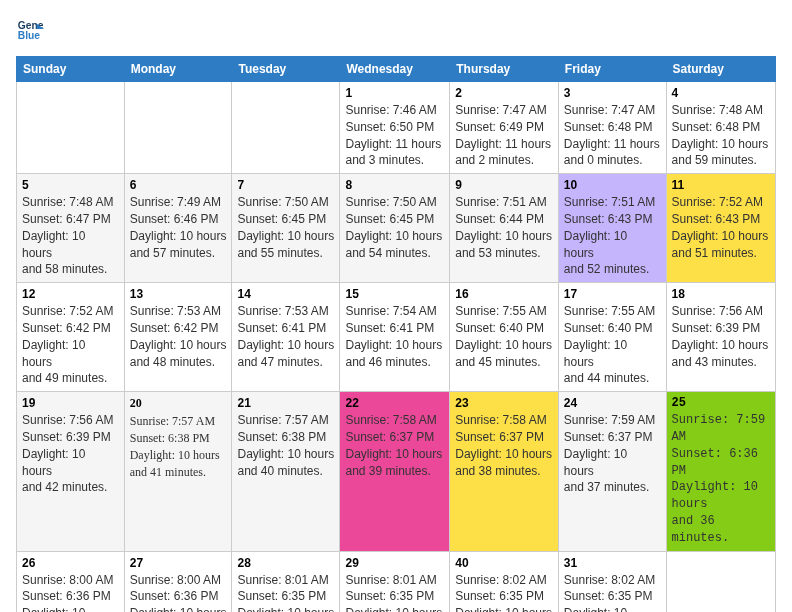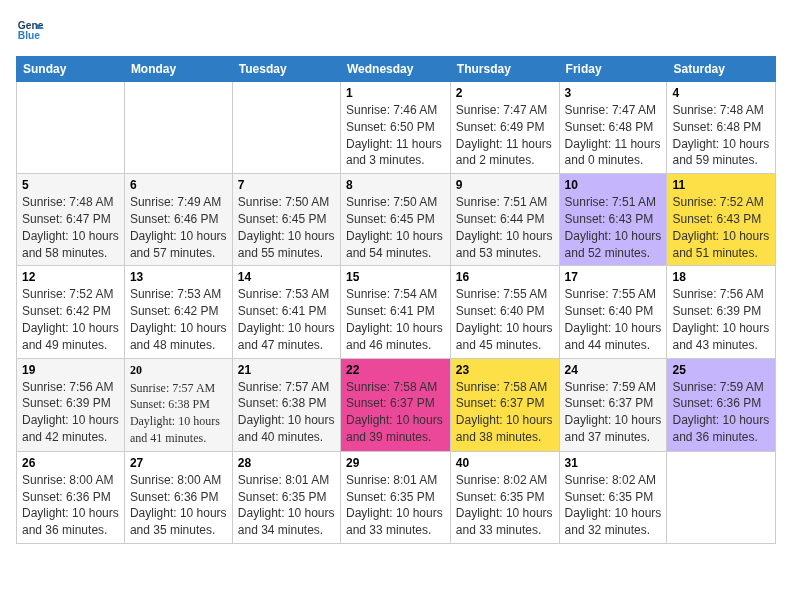--- a/index.html
+++ b/index.html
@@ -275,21 +275,21 @@
 Daylight: 10 hours
 and 38 minutes.</div>
         </td>
         <td style="background: rgb(245, 245, 245); margin-left: 20px;">
           <div class="day-num">24</div>
           <div class="day-info" style="white-space: pre-line;">Sunrise: 7:59 AM
 Sunset: 6:37 PM
 Daylight: 10 hours
 and 37 minutes.</div>
         </td>
-        <td style="background: #c4b5fd;">
+        <td style="background: #84cc16; font-family: Liberation Mono, monospace;">
           <div class="day-num">25</div>
           <div class="day-info" style="white-space: pre-line;">Sunrise: 7:59 AM
 Sunset: 6:36 PM
 Daylight: 10 hours
 and 36 minutes.</div>
         </td>
       </tr>
       <tr>
         <td>
           <div class="day-num">26</div>

